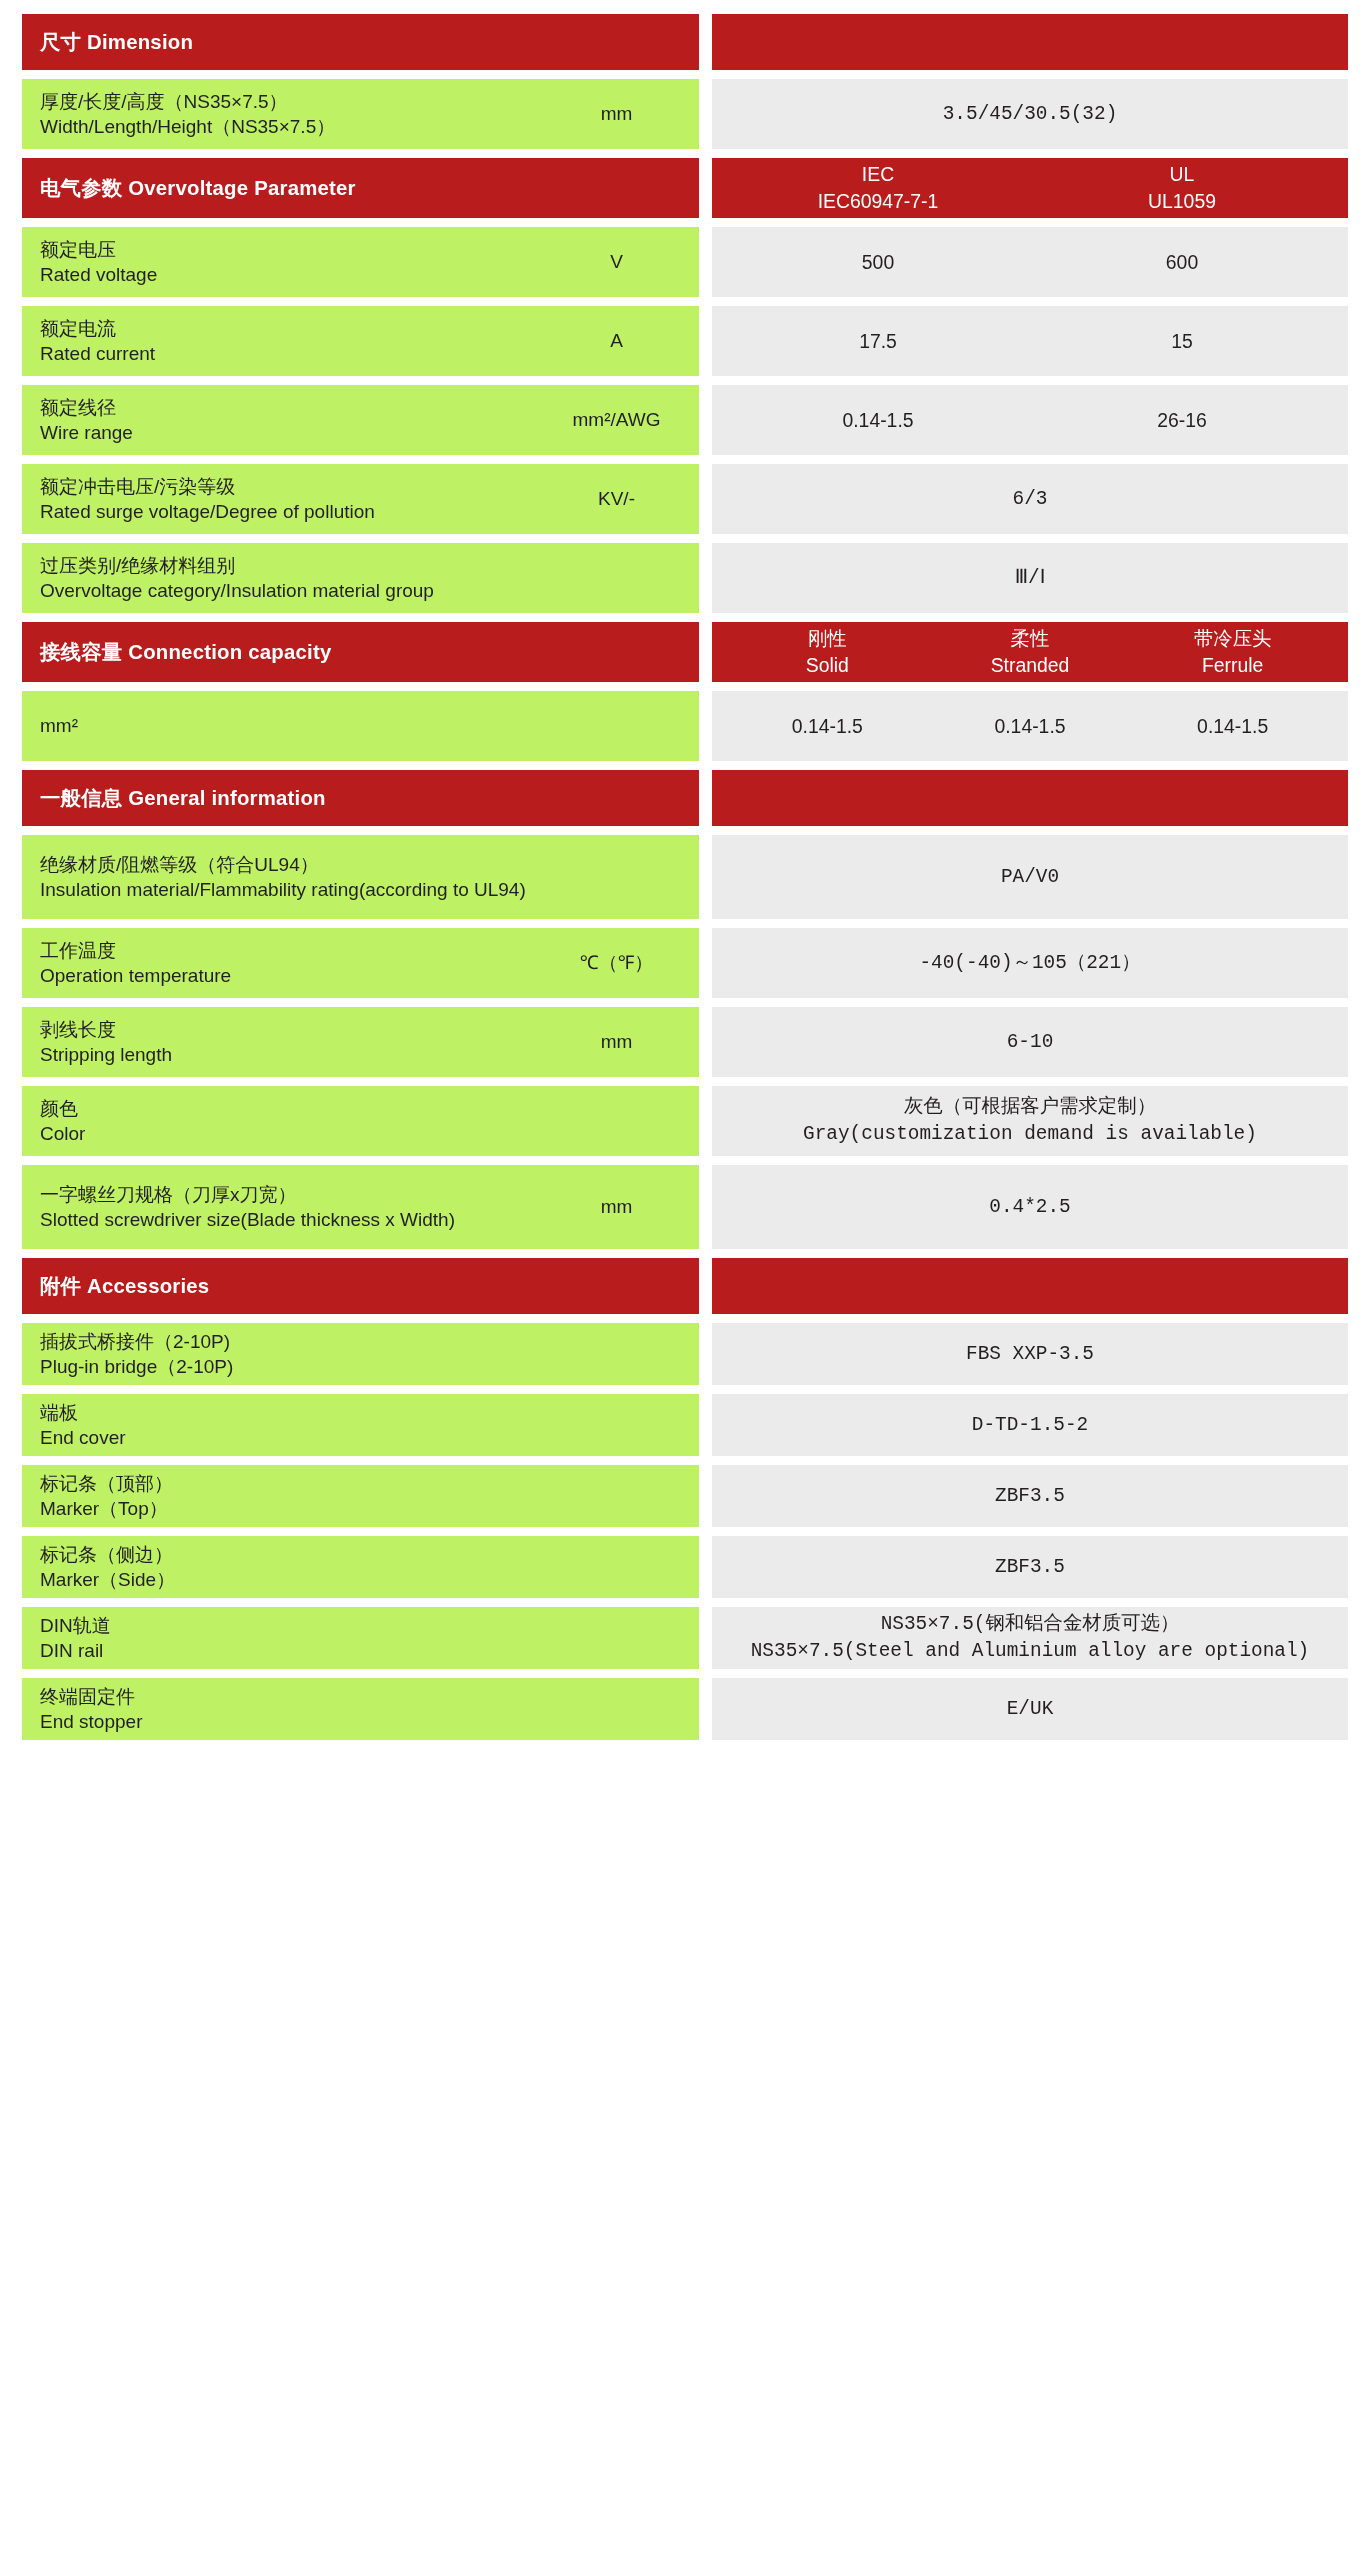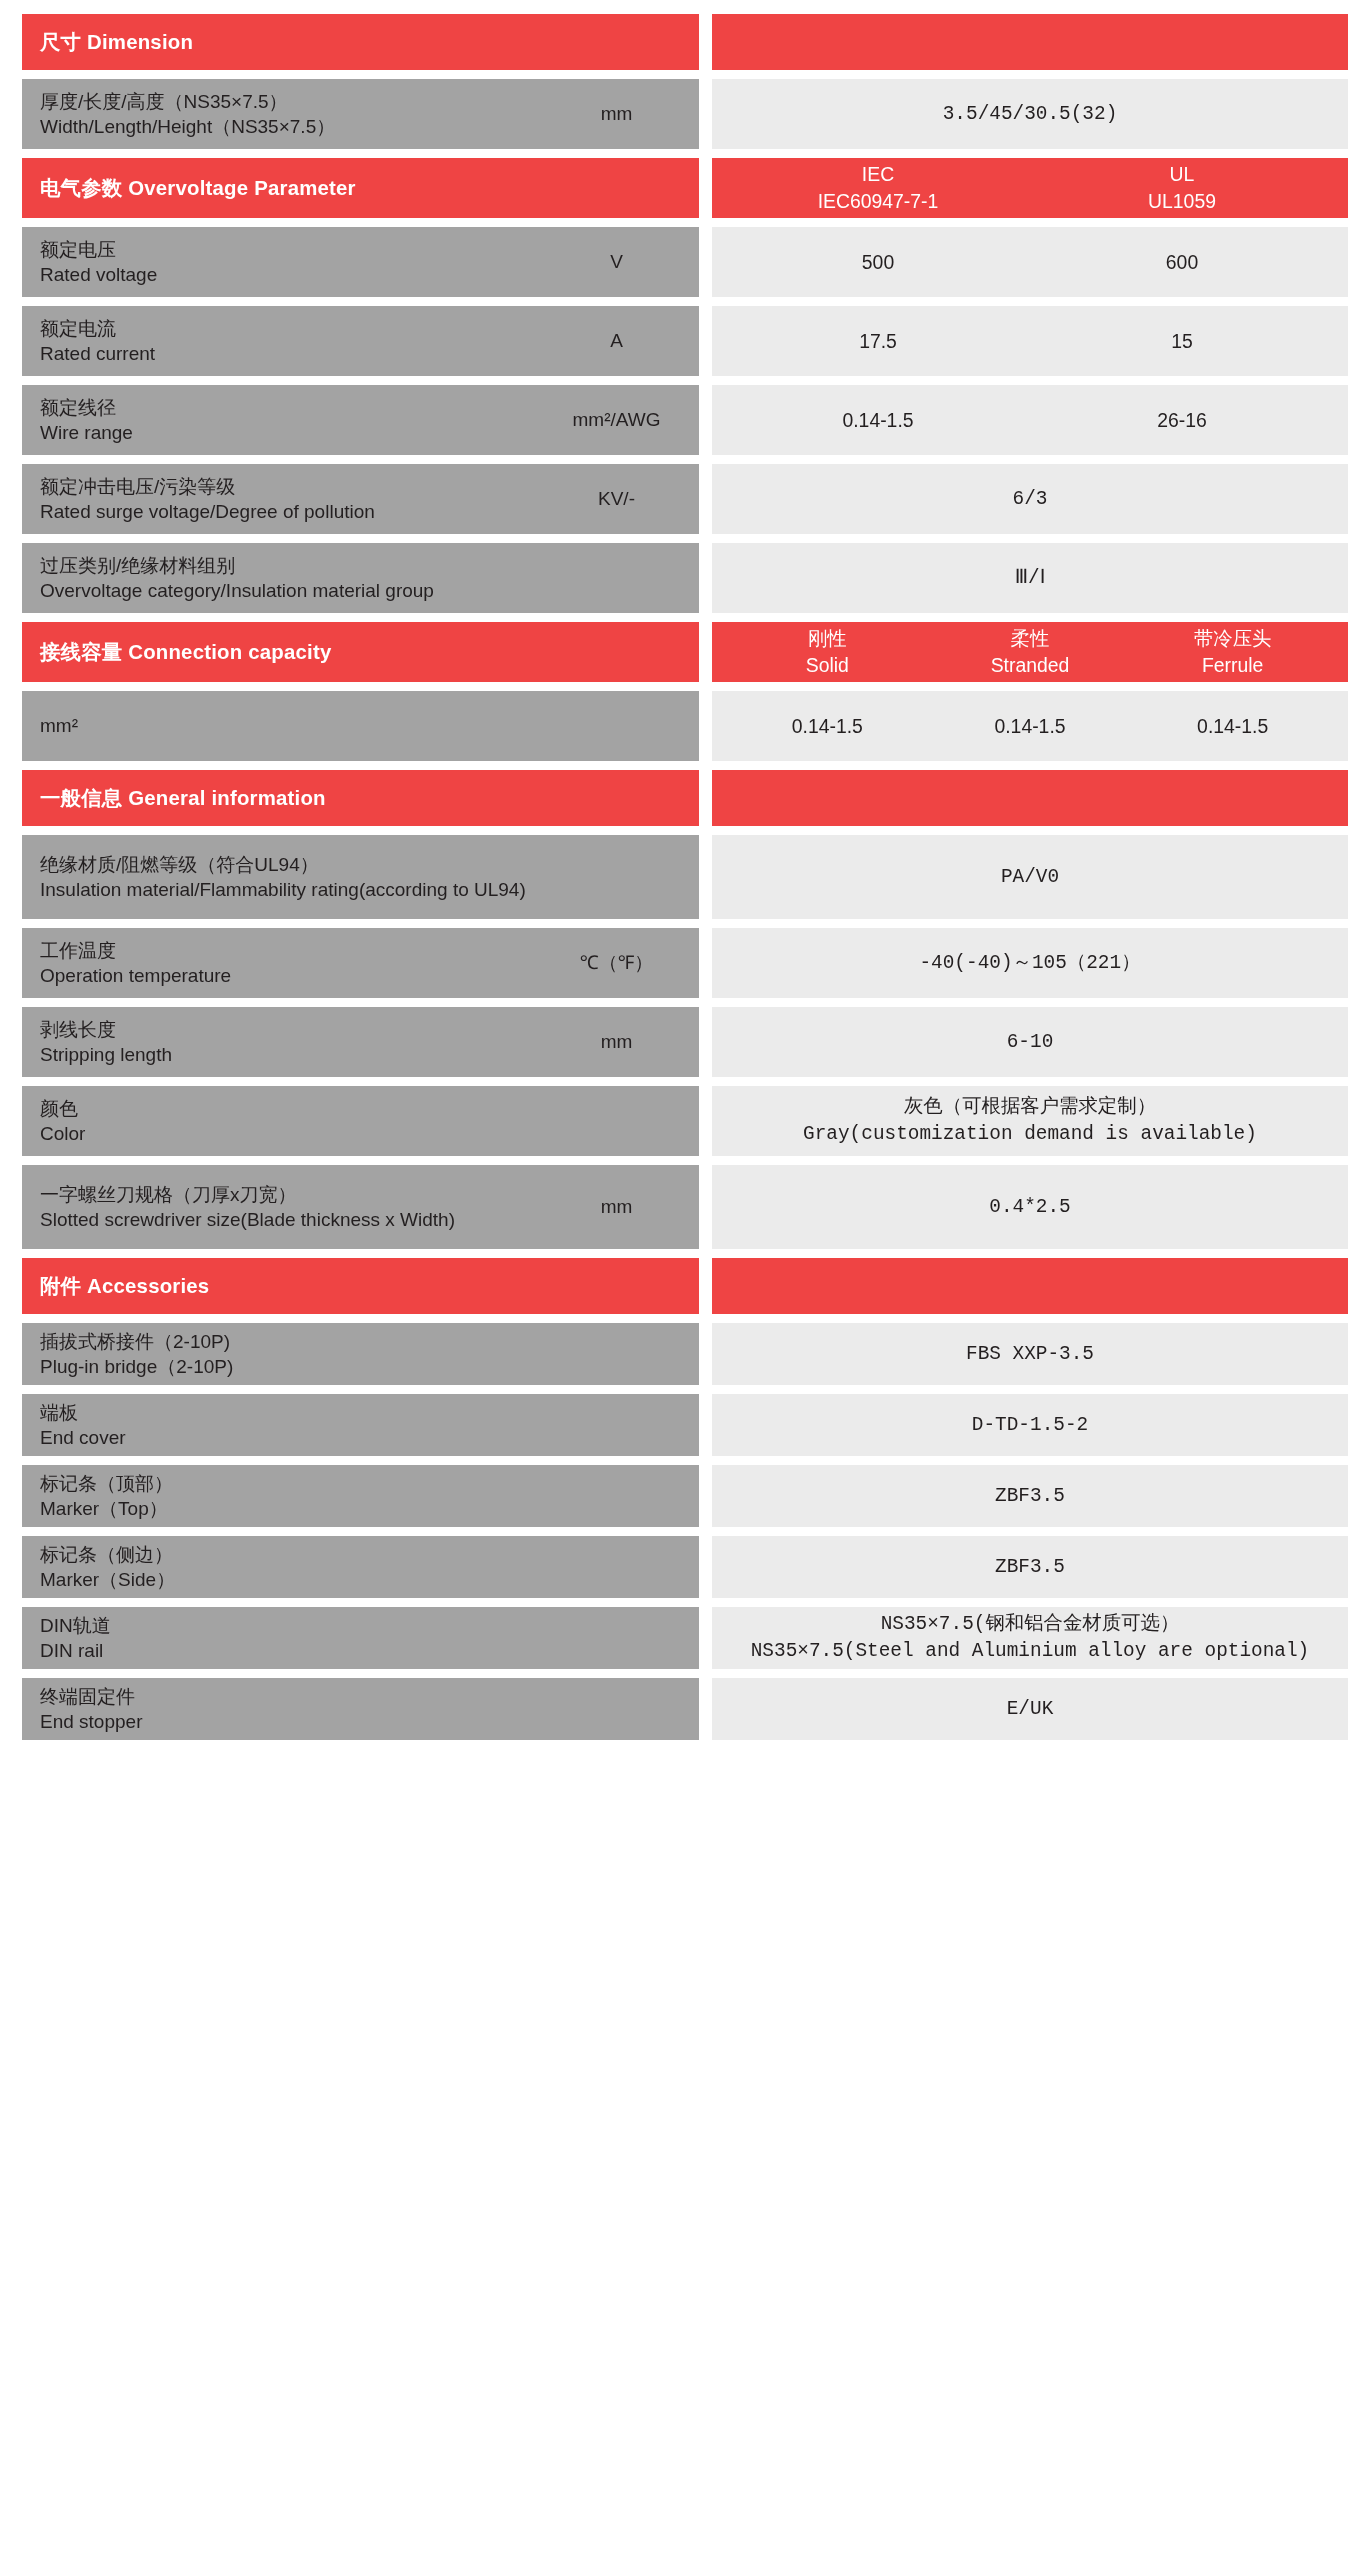--- a/index.html
+++ b/index.html
@@ -22,35 +22,35 @@
     width: 100%;
     margin-bottom: 9px;
     align-items: stretch;
   }
   .cell-left {
     width: 677px;
     box-sizing: border-box;
     display: flex;
     align-items: center;
     padding: 10px 18px;
-    background: #a3a3a3;
+    background: #bef264;
   }
   .cell-right {
     flex: 1;
     box-sizing: border-box;
     display: flex;
     align-items: center;
     justify-content: center;
     padding: 10px 14px;
     background: #ebebeb;
     margin-left: 13px;
   }
   .section .cell-left,
   .section .cell-right {
-    background: #ef4444;
+    background: #b91c1c;
     color: #ffffff;
   }
   .section .cell-left {
     font-weight: bold;
     font-size: 20.4px;
     letter-spacing: 0.2px;
   }
   .label-text {
     flex: 1;
     font-size: 19px;

